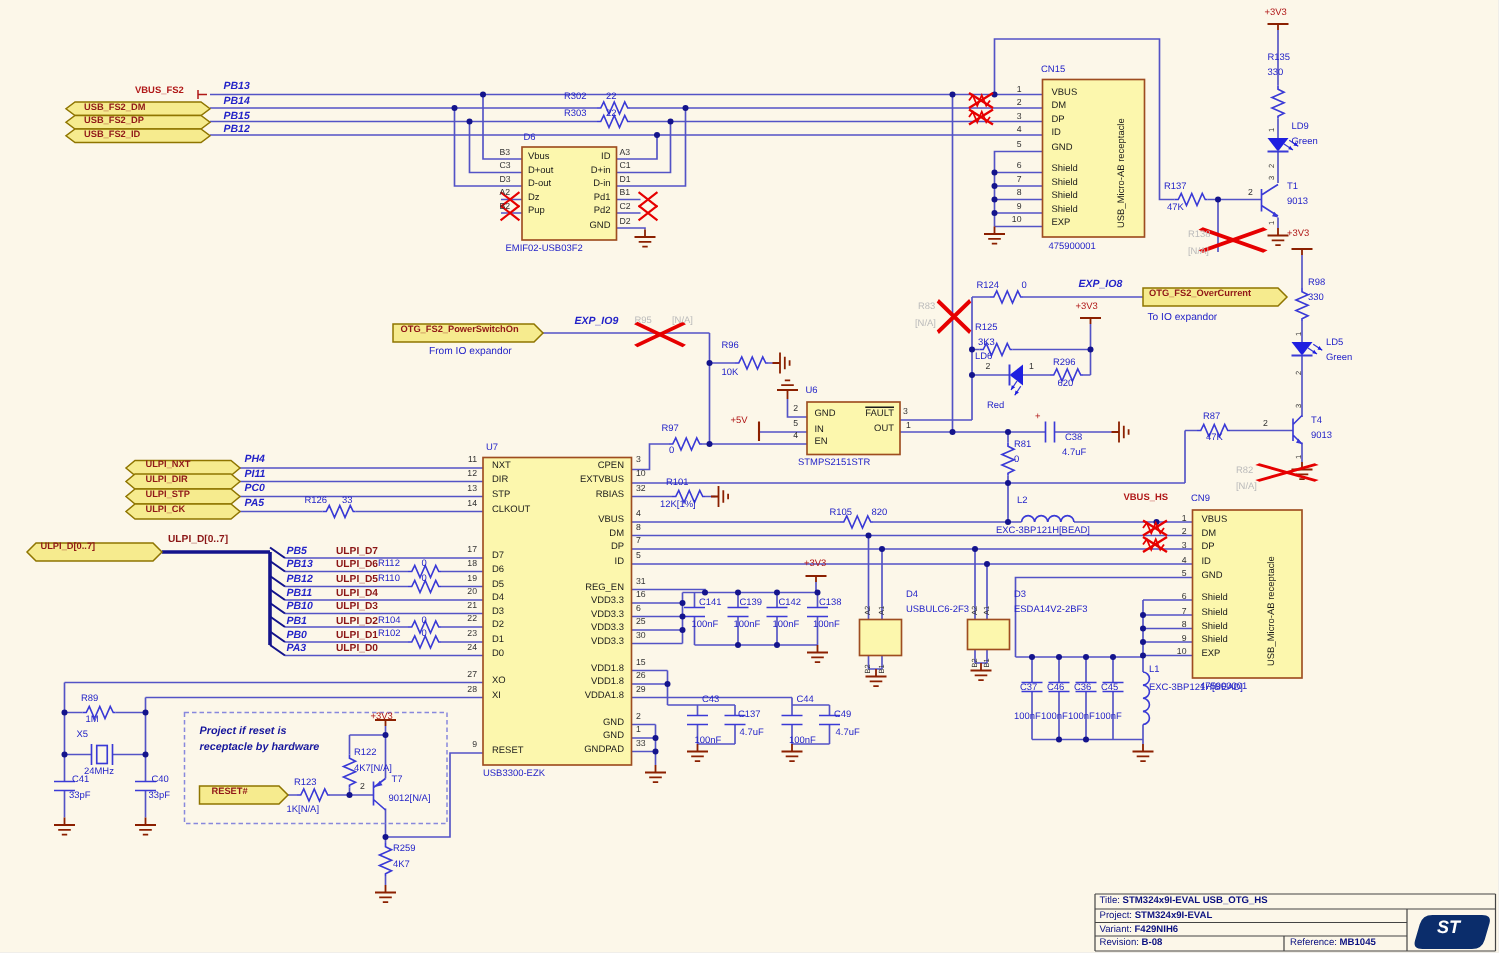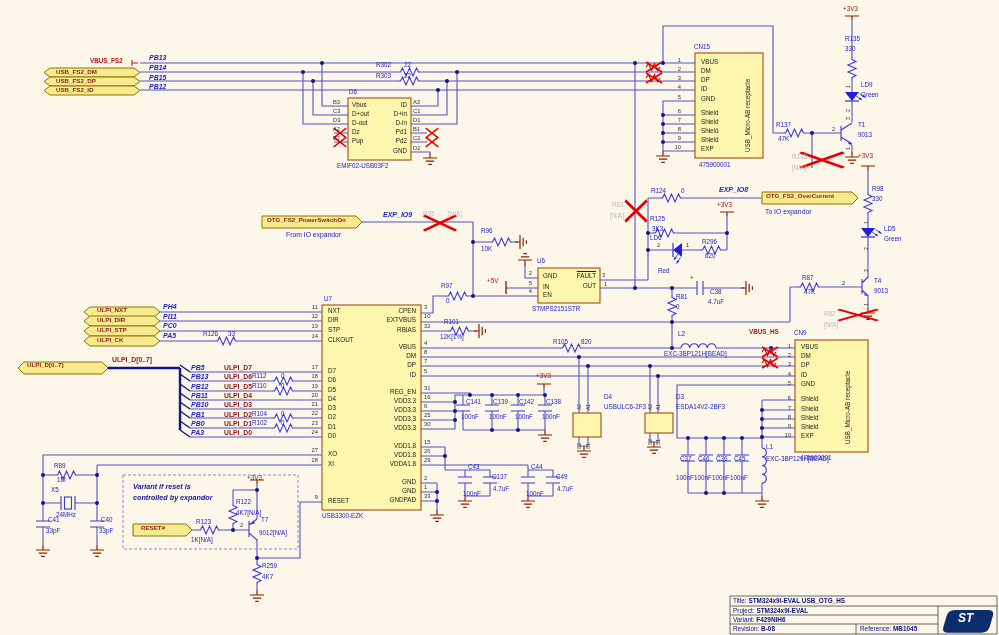--- a/index.html
+++ b/index.html
@@ -510,22 +510,22 @@
       <span class="tx c-net" style="left: 191px; top: 429px;">PA3</span>
       <span class="tx c-netred" style="left: 224px; top: 429px;">ULPI_D0</span>
       <span class="tx c-ref" style="left: 54px; top: 463px;">R89</span>
       <span class="tx c-ref" style="left: 57px; top: 477px;">1M</span>
       <span class="tx c-ref" style="left: 51px; top: 487px;">X5</span>
       <span class="tx c-ref" style="left: 56px; top: 512px;">24MHz</span>
       <span class="tx c-ref" style="left: 48px; top: 517px;">C41</span>
       <span class="tx c-ref" style="left: 46px; top: 528px;">33pF</span>
       <span class="tx c-ref" style="left: 101px; top: 517px;">C40</span>
       <span class="tx c-ref" style="left: 99px; top: 528px;">33pF</span>
-      <span class="tx c-note" style="left: 133px; top: 483px;">Variant if reset is</span>
-      <span class="tx c-note" style="left: 133px; top: 494px;">controlled by expandor</span>
+      <span class="tx c-note" style="left: 133px; top: 483px;">Project if reset is</span>
+      <span class="tx c-note" style="left: 133px; top: 494px;">receptacle by hardware</span>
       <span class="tx c-tag" style="left: 141px; top: 525px;">RESET#</span>
       <span class="tx c-ref" style="left: 196px; top: 519px;">R123</span>
       <span class="tx c-ref" style="left: 191px; top: 537px;">1K[N/A]</span>
       <span class="tx c-ref" style="left: 236px; top: 499px;">R122</span>
       <span class="tx c-ref" style="left: 236px; top: 510px;">4K7[N/A]</span>
       <span class="tx c-pwr" style="left: 247px; top: 475px;">+3V3</span>
       <span class="tx c-ref" style="left: 261px; top: 517px;">T7</span>
       <span class="tx c-ref" style="left: 259px; top: 530px;">9012[N/A]</span>
       <span class="tx c-pnum" style="left: 240px; top: 522px;">2</span>
       <span class="tx c-ref" style="left: 262px; top: 563px;">R259</span>

